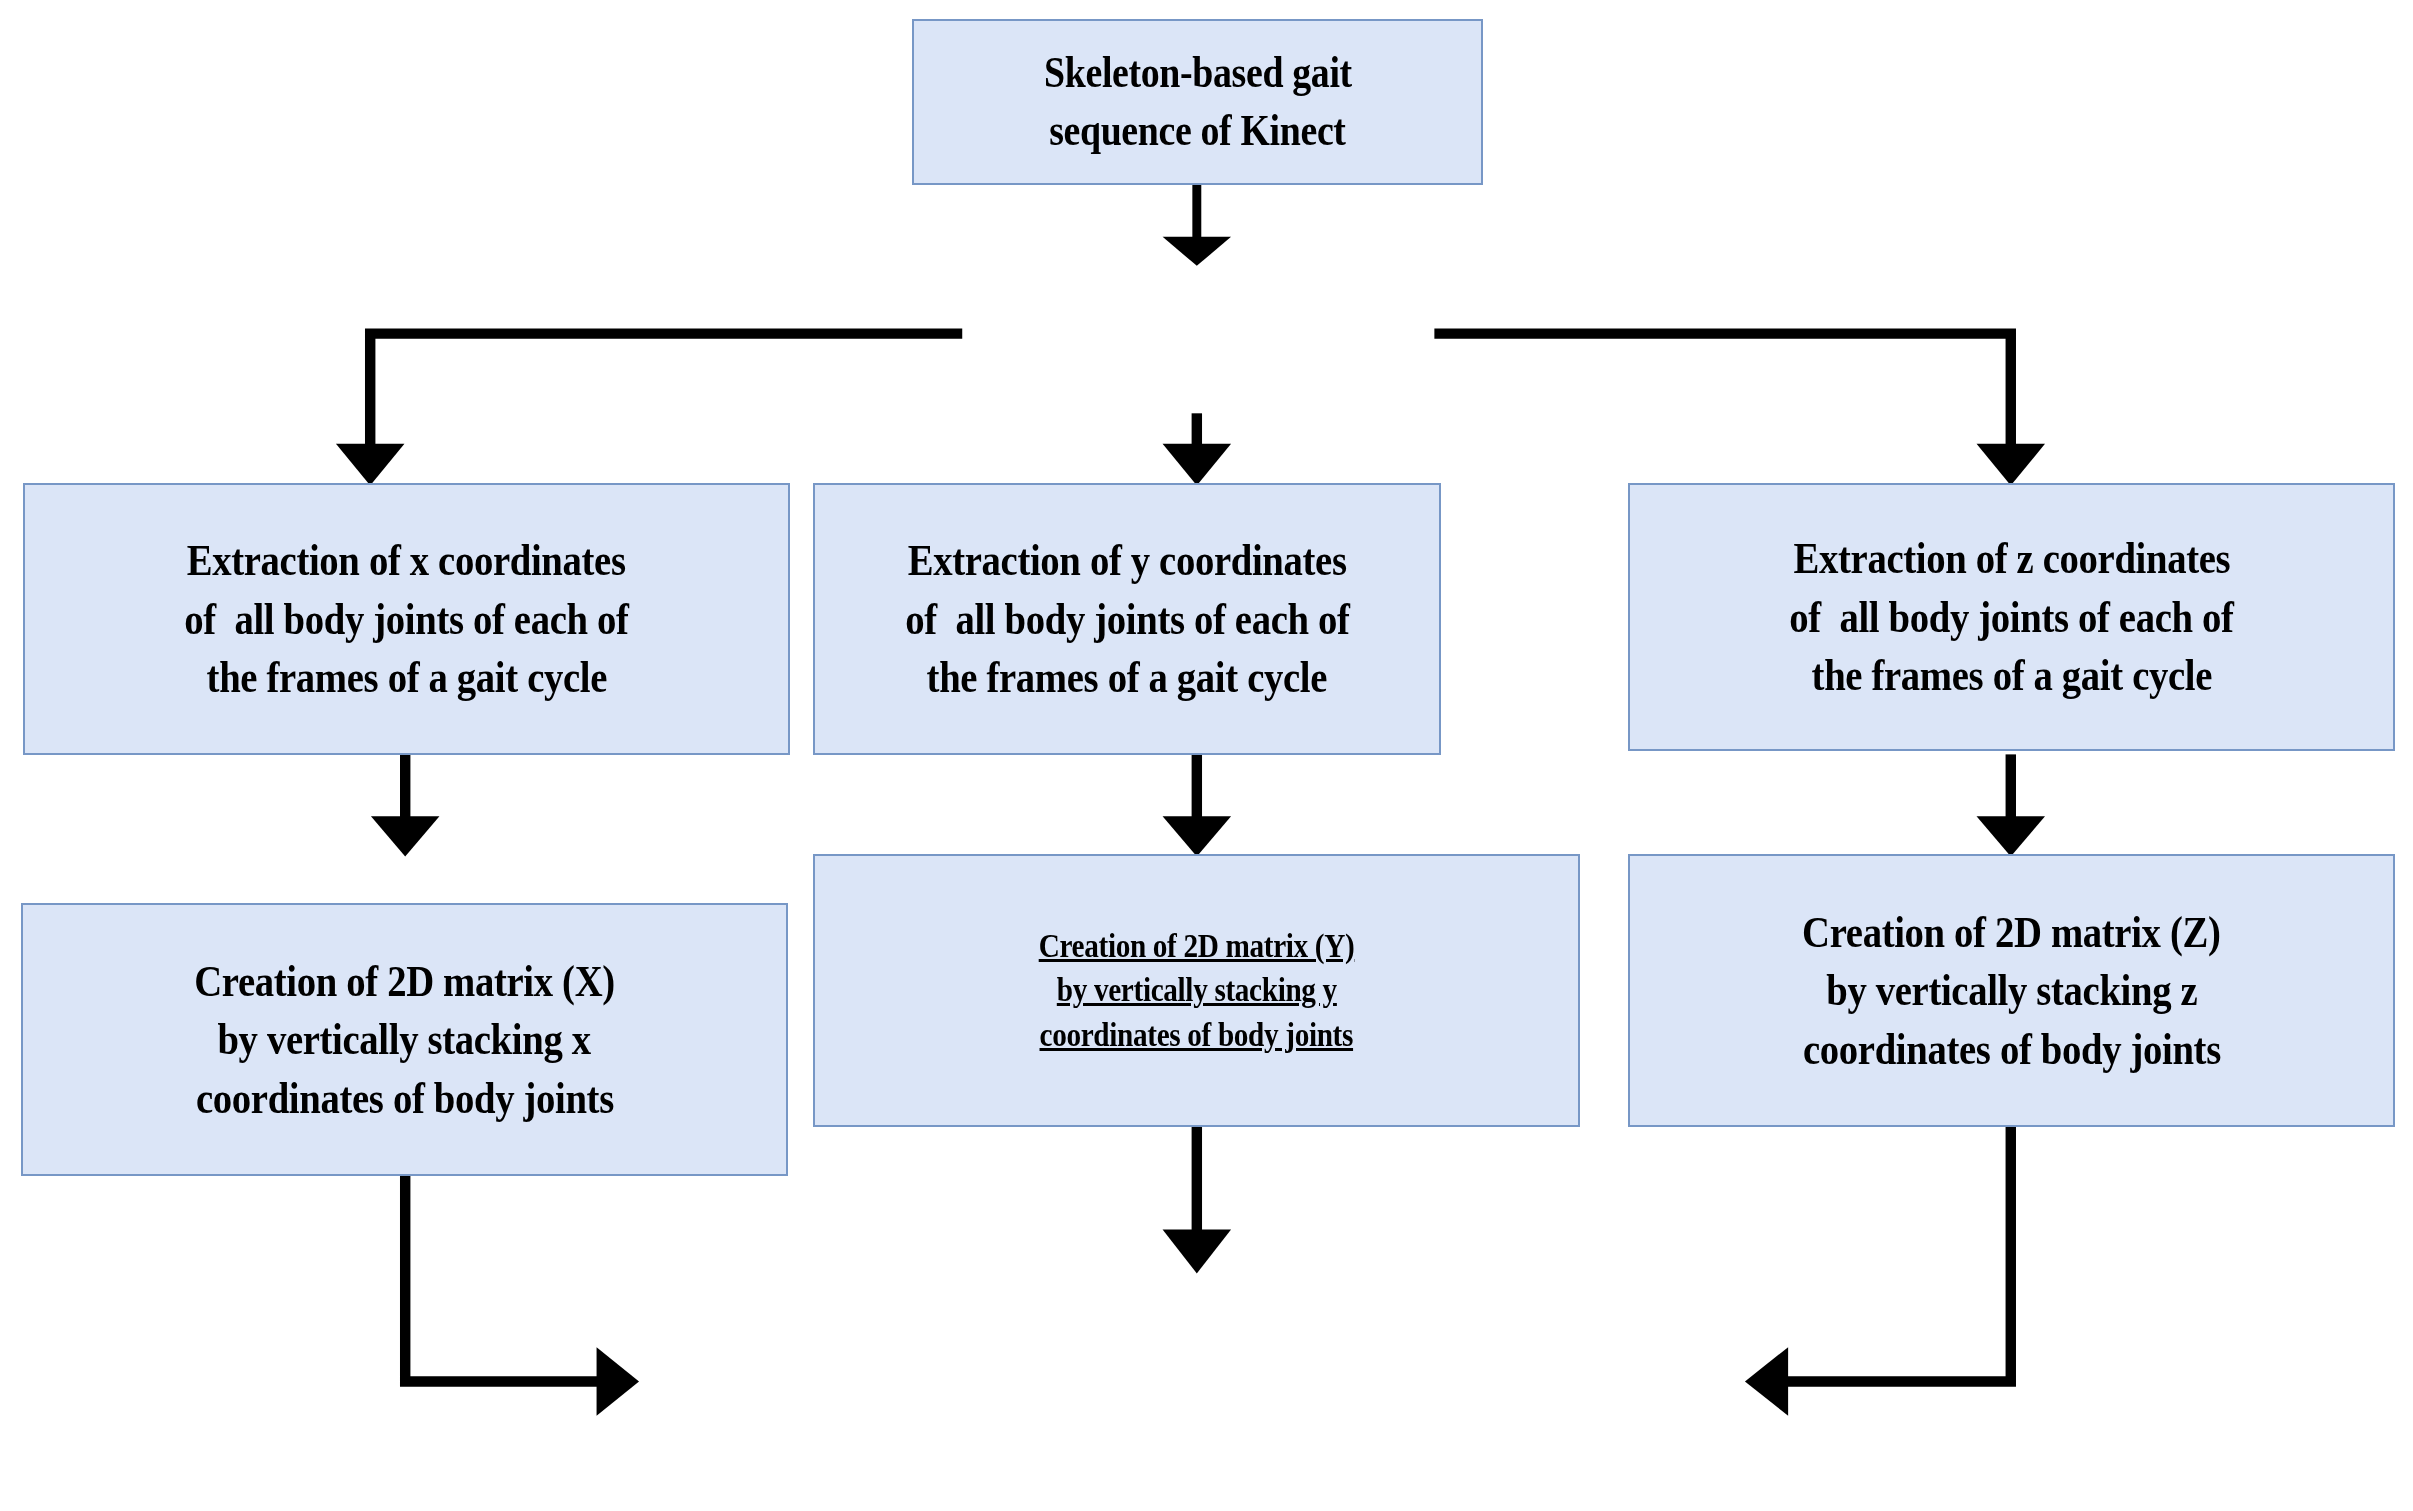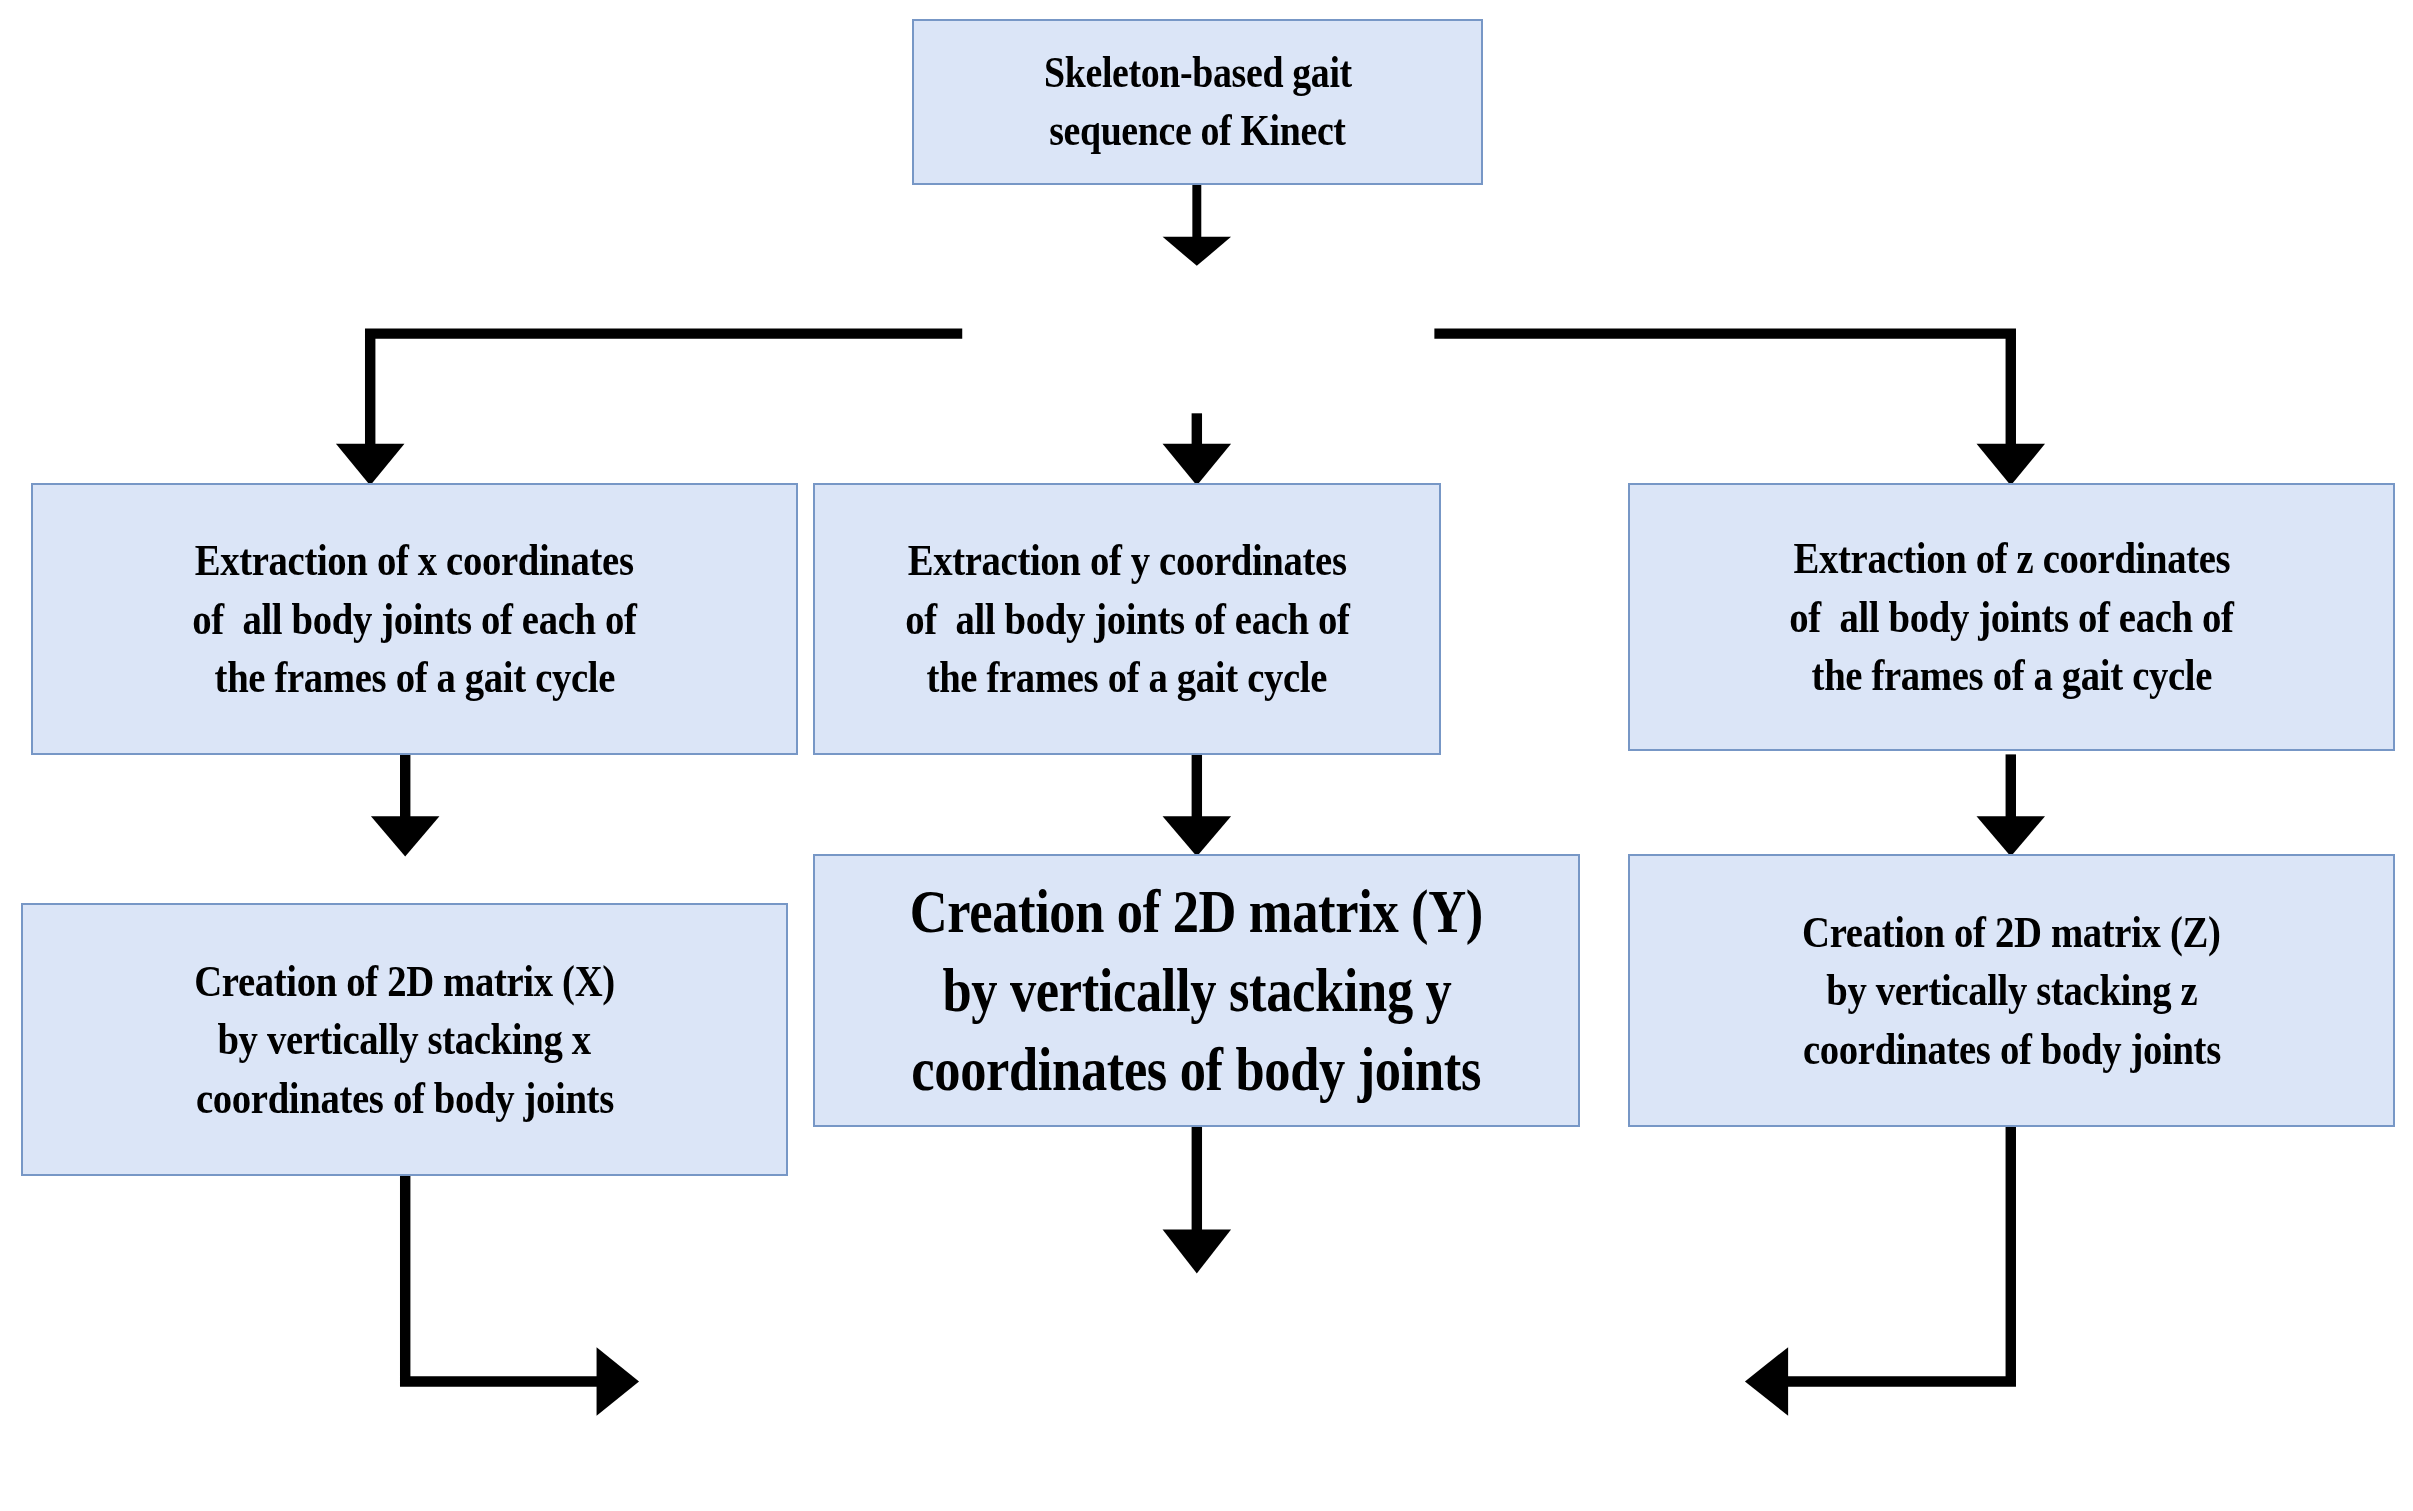--- a/index.html
+++ b/index.html
@@ -42,26 +42,26 @@
   .node .ln {
     display: block;
     white-space: pre;
     transform: scaleX(0.86);
     transform-origin: center center;
   }
   
   #node-source   { left: 912px; top: 18.6px;   width: 571px;  height: 166px; font-size: 44px; }
   #node-cycles   { left: 962px; top: 261px;  width: 472px;  height: 152px; font-size: 44px; }
   
-  #node-extract-x { left: 31px;   top: 483px; width: 767px; height: 272px; font-size: 45px; }
+  #node-extract-x { left: 23px;   top: 483px; width: 767px; height: 272px; font-size: 45px; }
   #node-extract-y { left: 813px; top: 483px; width: 628px; height: 272px; font-size: 45px; }
   #node-extract-z { left: 1628px; top: 483px; width: 767px; height: 268px; font-size: 45px; }
   
   #node-matrix-x  { left: 21px;   top: 903px; width: 767px; height: 273px; font-size: 45px; }
-  #node-matrix-y  { left: 813px; top: 854px; width: 767px; height: 273px; font-size: 61px; }
+  #node-matrix-y  { left: 813px; top: 854px; width: 767px; height: 273px; font-size: 34px; text-decoration: underline; }
   #node-matrix-z  { left: 1628px; top: 854px; width: 767px; height: 273px; font-size: 45px; }
   
   #node-merge     { left: 639px;  top: 1271px; width: 1107px; height: 220px; font-size: 45px; }
 </style>
 </head>
 <body>
 
 <div id="canvas">
 
   <svg id="edges" viewBox="0 0 3240 2029" width="2413" height="1511" xmlns="http://www.w3.org/2000/svg">

